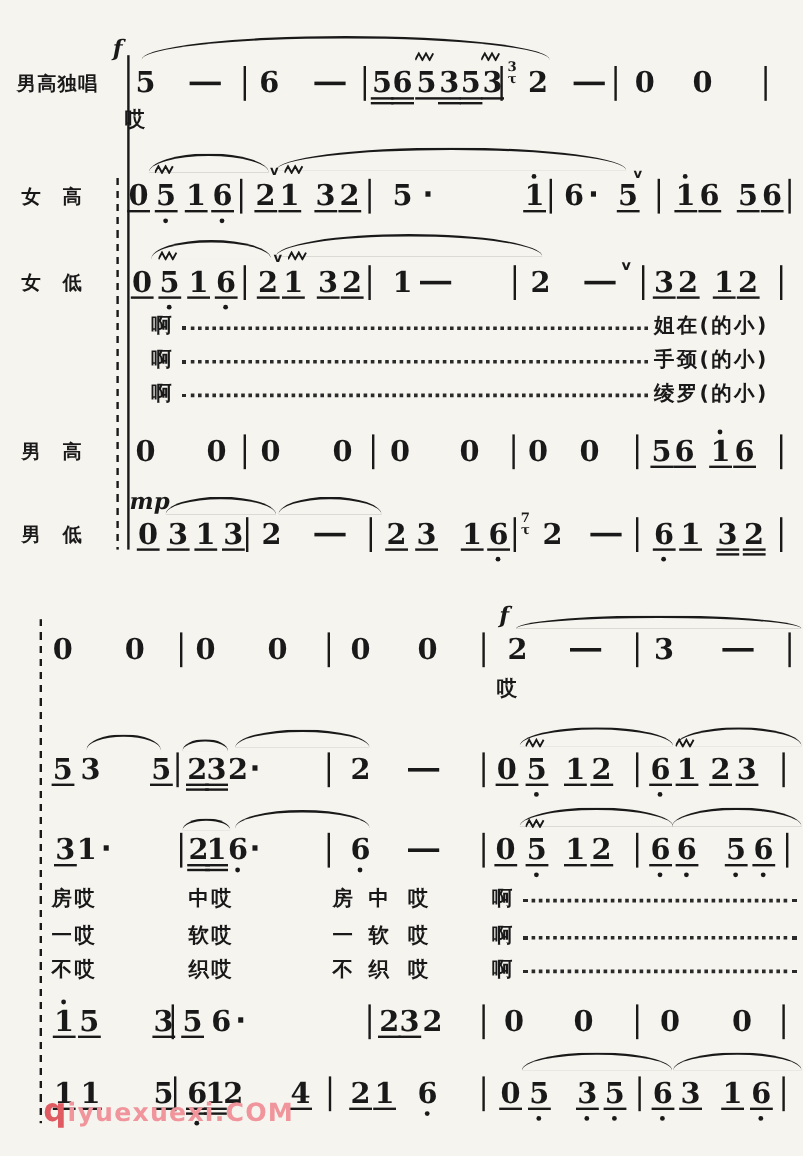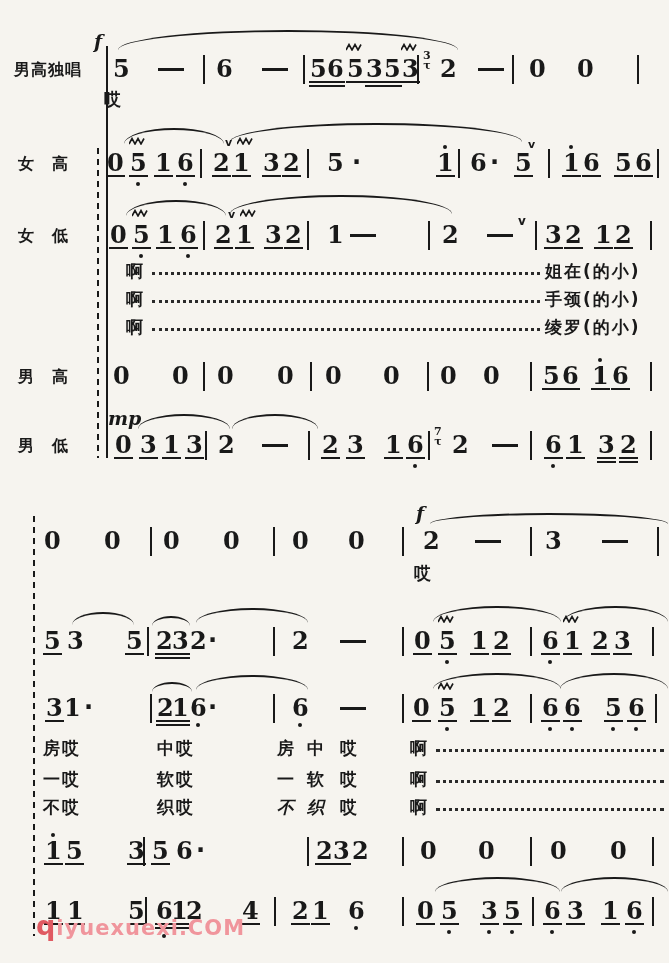--- a/index.html
+++ b/index.html
@@ -616,21 +616,21 @@
         <div class="lyr" style="left: 43px;">一哎</div>
         <div class="lyr" style="left: 157px;">软哎</div>
         <div class="lyr wide" style="left: 277px;">一软</div>
         <div class="lyr" style="left: 340px;">哎</div>
         <div class="lyr" style="left: 410px;">啊</div>
         <div class="leader" style="left: 436px; width: 228px;"></div>
       </div>
       <div class="row" style="top: 794px;">
         <div class="lyr" style="left: 43px;">不哎</div>
         <div class="lyr" style="left: 157px;">织哎</div>
-        <div class="lyr wide" style="left: 277px; font-style: italic;">不织</div>
+        <div class="lyr wide" style="left: 277px;">不织</div>
         <div class="lyr" style="left: 340px;">哎</div>
         <div class="lyr" style="left: 410px;">啊</div>
         <div class="leader" style="left: 436px; width: 228px;"></div>
       </div>
       <div class="row" style="top: 838px;">
         <div class="tok" style="left: 45px;">
           <span class="digit">1</span>
           <div class="ul" style="bottom: -1px;"></div>
           <div class="hdot" style="top: -5px;"></div>
         </div>

